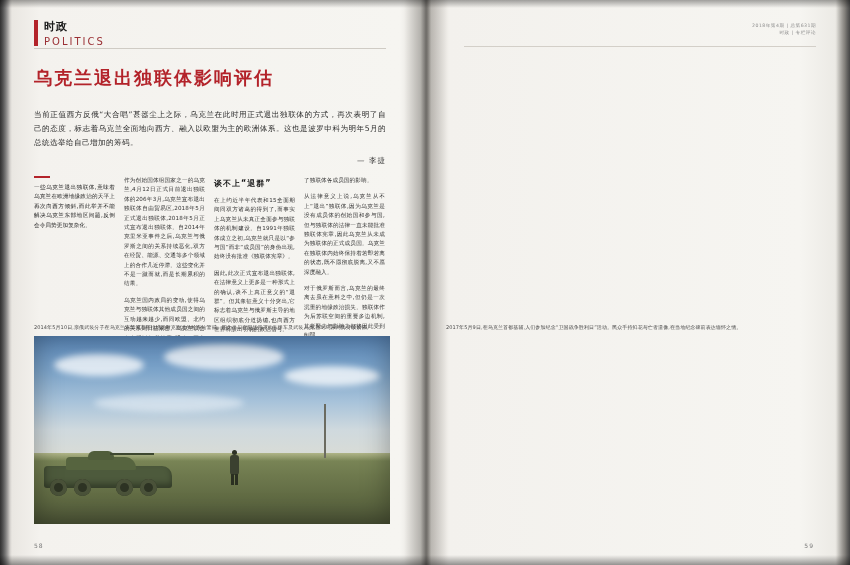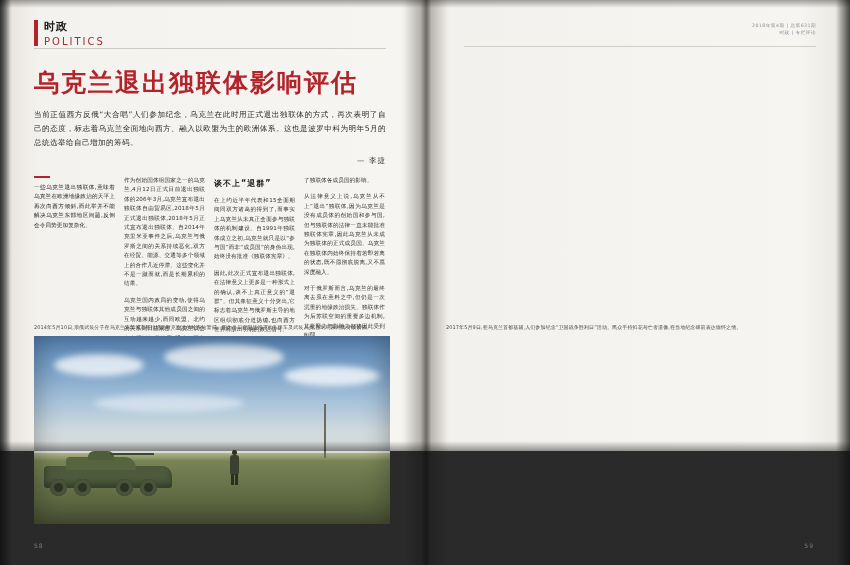--- a/index.html
+++ b/index.html
@@ -2,21 +2,21 @@
 <html><head>
 <meta charset="utf-8">
 <style>
   html,body{margin:0;padding:0;}
   body{
     width:850px;height:565px;overflow:hidden;
     background:#2a2a2a;
     font-family:"DejaVu Sans","Liberation Sans",sans-serif;
   }
   .spread{
-    position:relative;width:850px;height:451px;
+    position:relative;width:850px;height:565px;
     background:linear-gradient(90deg,#6d6d6d 0px,#9b9b9b 4px,#e9e6e1 10px,#f4f2ee 40px,#f6f5f1 400px,#dcd9d3 420px,#cbc7c0 424px,#b9b5ae 427px,#ddd9d3 431px,#f3f1ed 450px,#f6f5f1 800px,#eceae5 835px,#bdb9b2 845px,#8b8b8b 850px);
   }
   
   .page-shadow-left{position:absolute;left:0;top:0;width:12px;height:565px;background:linear-gradient(90deg,rgba(0,0,0,.55),rgba(0,0,0,0));}
   .page-shadow-right{position:absolute;right:0;top:0;width:14px;height:565px;background:linear-gradient(270deg,rgba(0,0,0,.5),rgba(0,0,0,0));}
   .gutter{position:absolute;left:404px;top:0;width:44px;height:565px;
     background:linear-gradient(90deg,rgba(0,0,0,0) 0%,rgba(0,0,0,.18) 38%,rgba(0,0,0,.42) 50%,rgba(0,0,0,.16) 62%,rgba(0,0,0,0) 100%);
     pointer-events:none;}
   .top-shadow{position:absolute;left:0;top:0;width:850px;height:8px;background:linear-gradient(180deg,rgba(0,0,0,.35),rgba(0,0,0,0));}
   .bot-shadow{position:absolute;left:0;bottom:0;width:850px;height:10px;background:linear-gradient(0deg,rgba(0,0,0,.4),rgba(0,0,0,0));}
@@ -25,21 +25,21 @@
   .page.left{left:8px;width:404px;}
   .page.right{left:436px;width:402px;}
 
   
   .section-tag{position:absolute;left:26px;top:20px;display:flex;align-items:flex-start;}
   .tag-bar{width:4px;height:26px;background:#b3232a;margin-right:6px;}
   .tag-cn{font-size:11px;color:#1d1d1d;font-weight:bold;letter-spacing:1px;line-height:13px;}
   .tag-en{font-size:10px;color:#9a2f34;letter-spacing:2px;margin-top:3px;}
   .rule{position:absolute;left:26px;top:48px;width:352px;height:1px;background:#cfcbc4;}
 
-  .headline{position:absolute;left:26px;top:66px;font-size:25px;color:#b3232a;font-weight:bold;letter-spacing:2px;}
+  .headline{position:absolute;left:26px;top:66px;font-size:18px;color:#b3232a;font-weight:bold;letter-spacing:2px;}
   .lede{position:absolute;left:26px;top:108px;width:352px;font-size:7.6px;line-height:14px;color:#2b2b2b;text-align:justify;letter-spacing:.4px;}
   .byline{position:absolute;right:26px;top:156px;font-size:7.5px;color:#3b3b3b;letter-spacing:1px;}
 
   .cols{position:absolute;left:26px;top:176px;width:356px;display:flex;gap:9px;}
   .col{width:81px;font-size:5.6px;line-height:9.4px;color:#333;text-align:justify;letter-spacing:.1px;}
   .col p{margin:0 0 7px 0;}
   .col .sub{font-size:8px;font-weight:bold;color:#111;letter-spacing:1px;margin:2px 0 6px 0;line-height:12px;}
   .col.lead{color:#222;}
   .col.lead .boxrule{height:2px;background:#b3232a;width:16px;margin-bottom:5px;}
 
@@ -91,21 +91,21 @@
     <div class="section-tag">
       <div class="tag-bar"></div>
       <div>
         <div class="tag-cn">时政</div>
         <div class="tag-en">POLITICS</div>
       </div>
     </div>
     <div class="rule"></div>
 
     <div class="headline">乌克兰退出独联体影响评估</div>
-    <div class="lede">当前正值西方反俄“大合唱”人们参加纪念，乌克兰在此时用正式退出独联体的方式，再次表明了自己的态度，标志着乌克兰全面地向西方、融入以欧盟为主的欧洲体系。这也是波罗申科为明年5月的总统选举给自己增加的筹码。</div>
+    <div class="lede">当前正值西方反俄“大合唱”甚嚣尘上之际，乌克兰在此时用正式退出独联体的方式，再次表明了自己的态度，标志着乌克兰全面地向西方、融入以欧盟为主的欧洲体系。这也是波罗申科为明年5月的总统选举给自己增加的筹码。</div>
     <div class="byline">— 李捷</div>
 
     <div class="cols">
 
       <div class="col lead">
         <div class="boxrule"></div>
         <p>一些乌克兰退出独联体,意味着乌克兰在欧洲地缘政治的天平上再次向西方倾斜,而此举并不能解决乌克兰东部地区问题,反倒会令局势更加复杂化。</p>
       </div>
 
       <div class="col">

